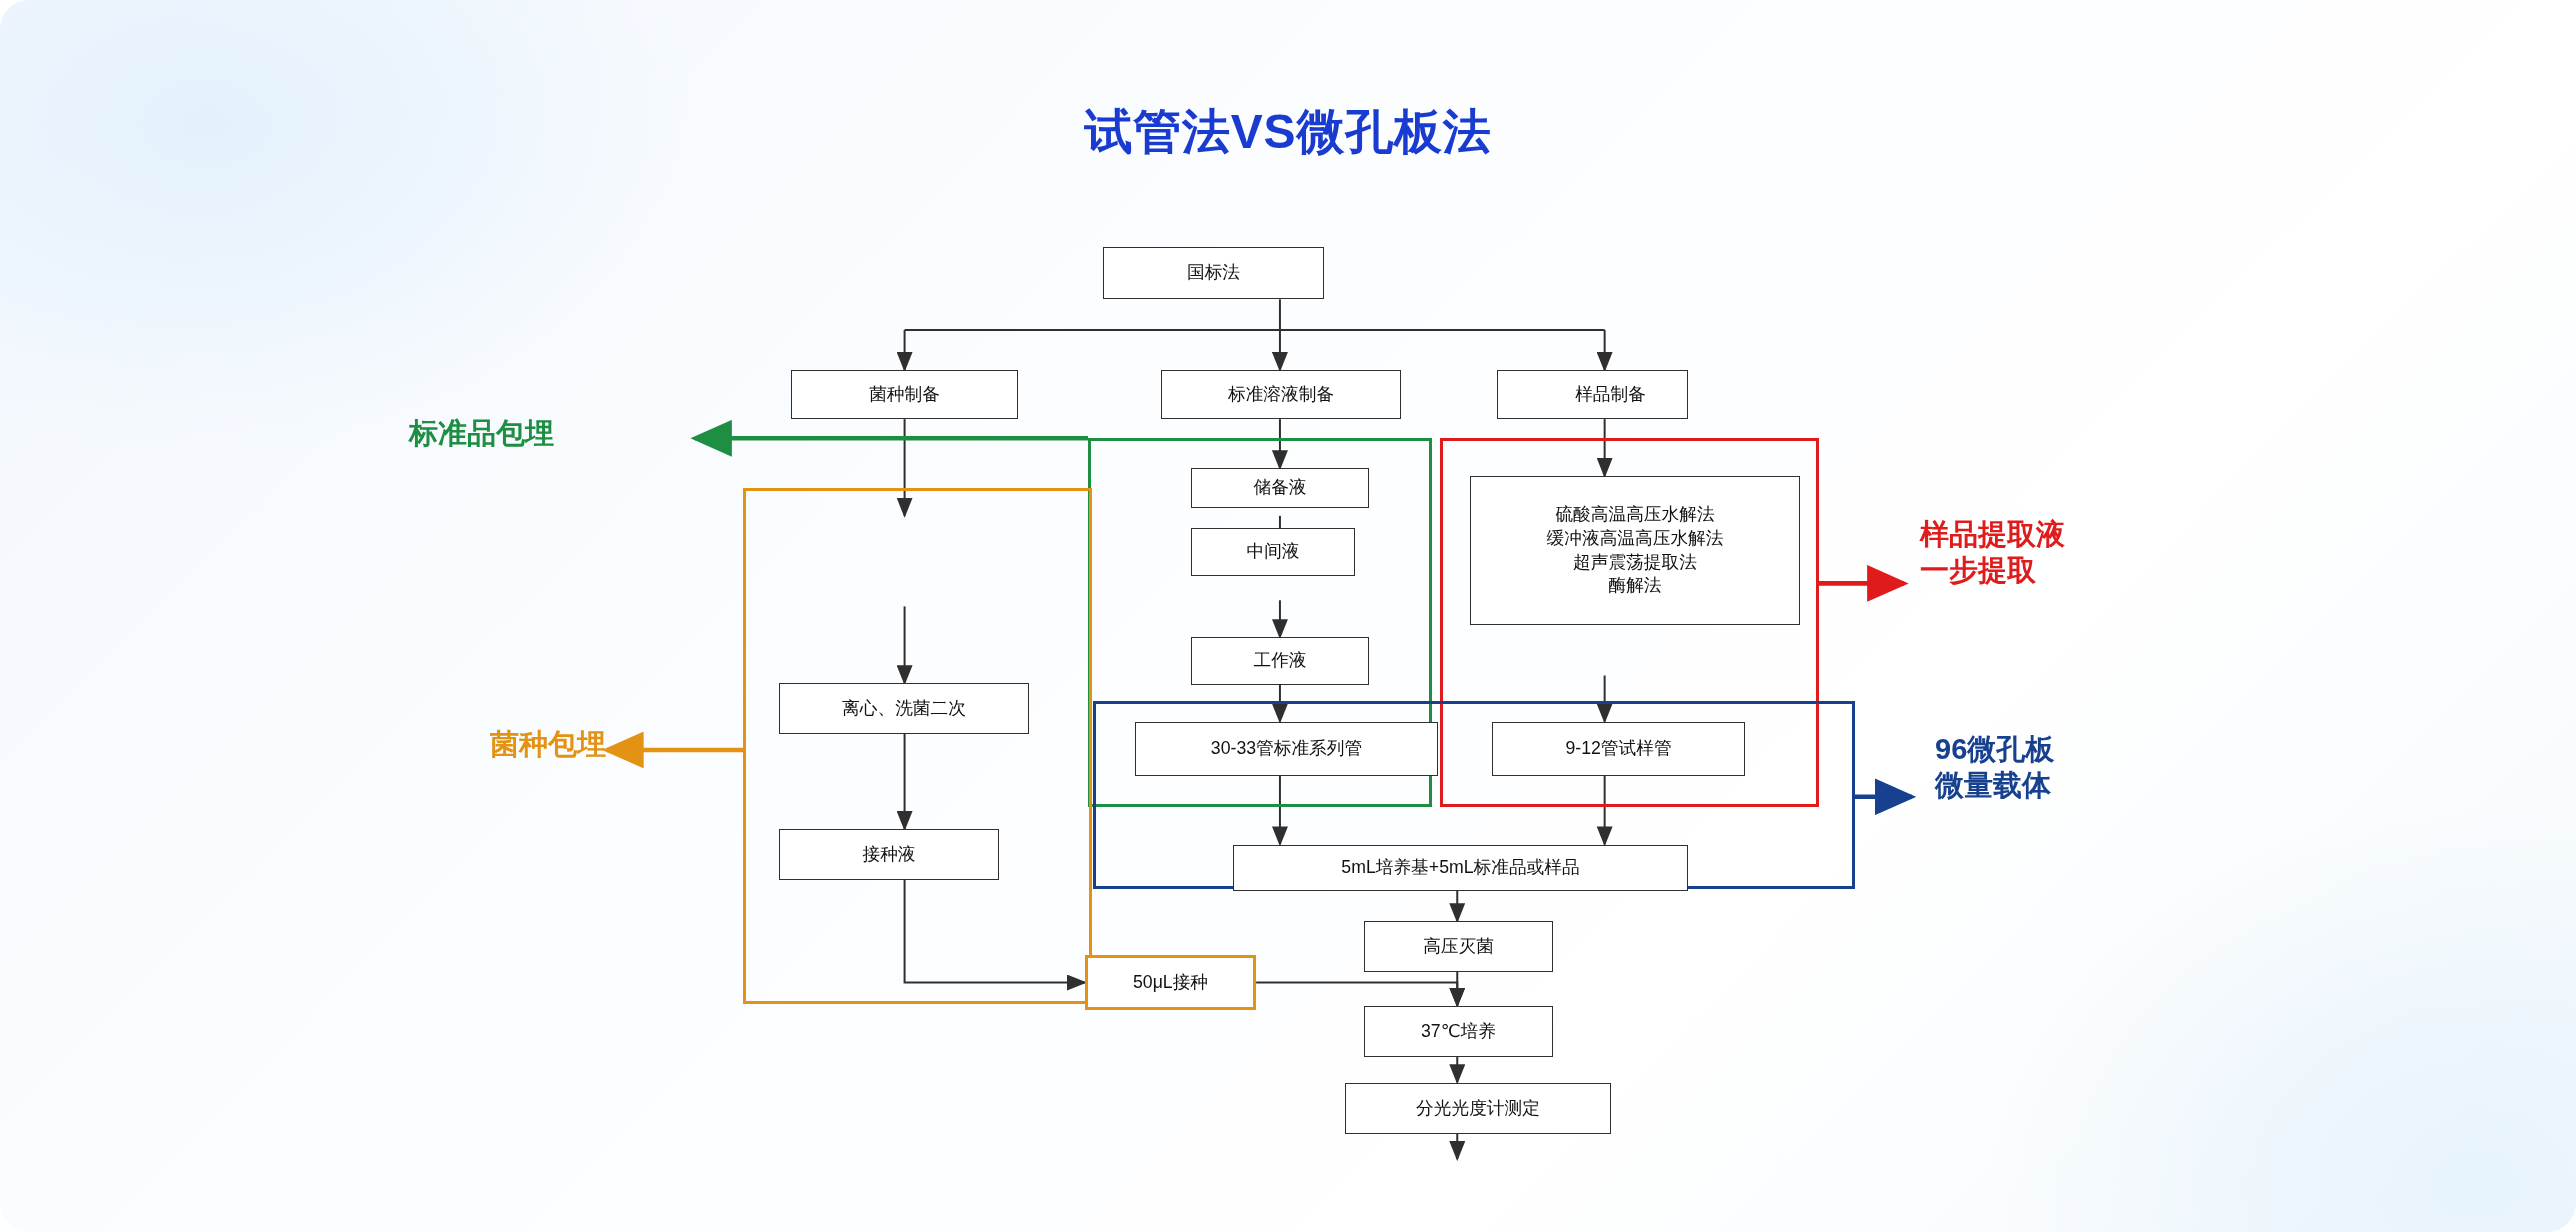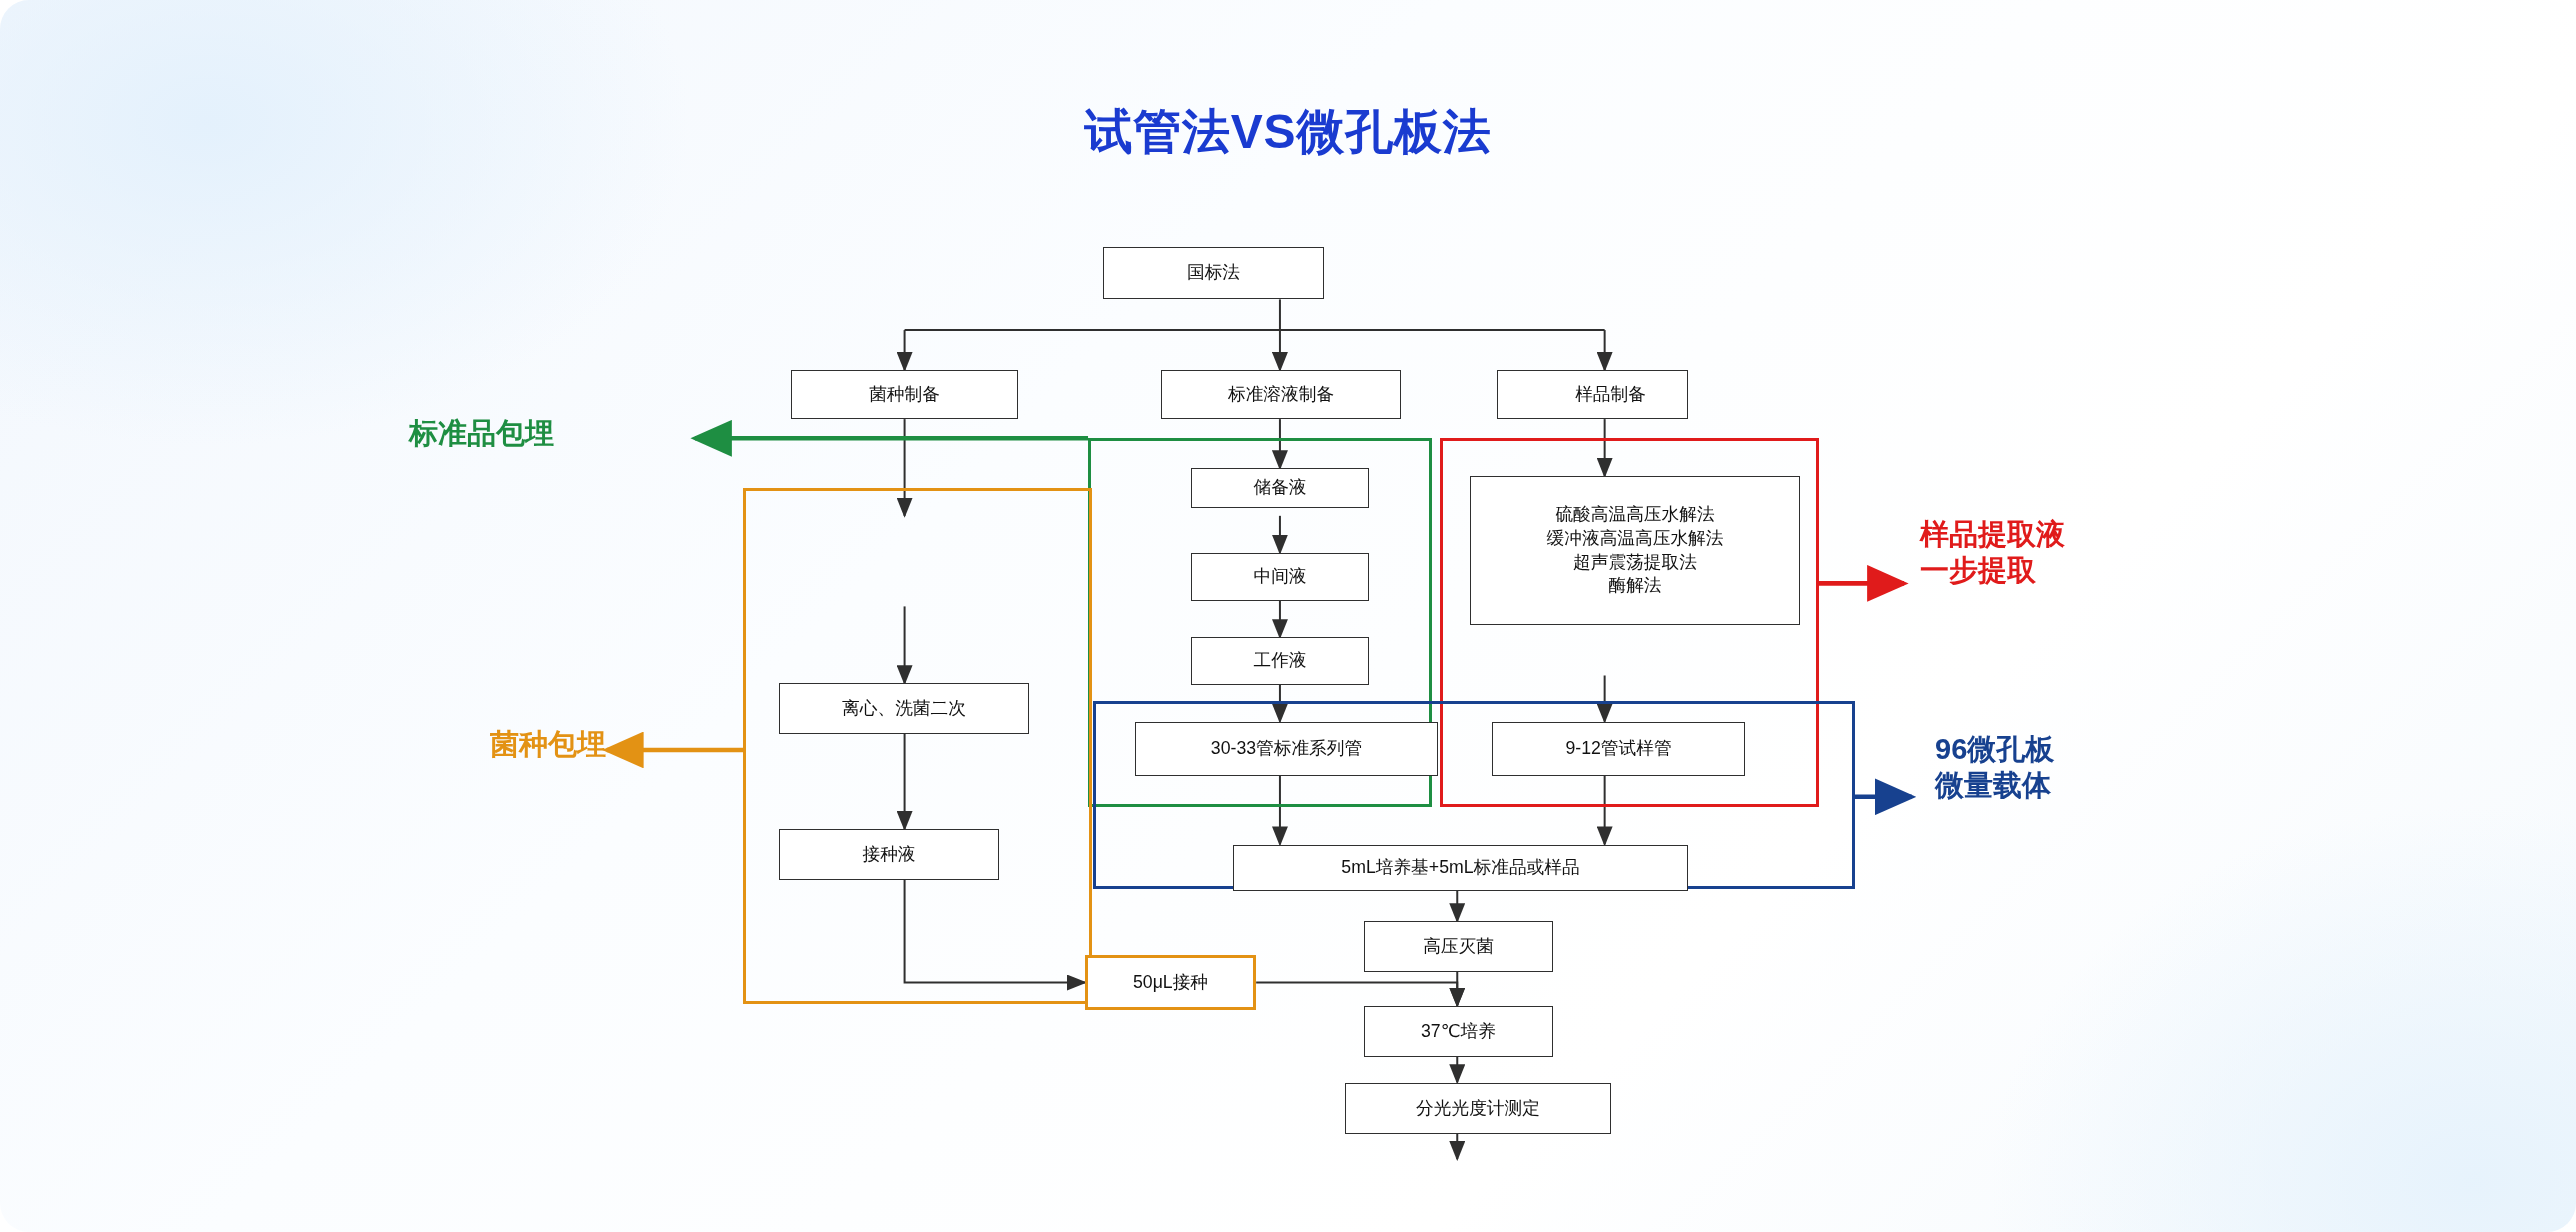--- a/index.html
+++ b/index.html
@@ -144,21 +144,21 @@
     </g>
   </svg>
 
   <div class="node" style="left:1103px; top:247px; width:221px; height:52px;">国标法</div>
 
   <div class="node" style="left:791px; top:370px; width:227px; height:49px;">菌种制备</div>
   <div class="node" style="left:1161px; top:370px; width:240px; height:49px;">标准溶液制备</div>
   <div class="node" style="left:1497px; top:370px; width:191px; height:49px;padding-left:36px;">样品制备</div>
 
   <div class="node" style="left:1191px; top:468px; width:178px; height:40px;">储备液</div>
-  <div class="node" style="left:1191px; top:553px; width:178px; height:48px;">中间液</div>
+  <div class="node" style="left:1191px; top:528px; width:164px; height:48px;">中间液</div>
   <div class="node" style="left:1191px; top:637px; width:178px; height:48px;">工作液</div>
 
   <div class="node" style="left:779px; top:683px; width:250px; height:51px;">离心、洗菌二次</div>
   <div class="node" style="left:779px; top:829px; width:220px; height:51px;">接种液</div>
 
   <div class="node" style="left:1447px; top:476px; width:330px; height:149px;margin-left:23px;">硫酸高温高压水解法
 缓冲液高温高压水解法
 超声震荡提取法
 酶解法</div>
 

